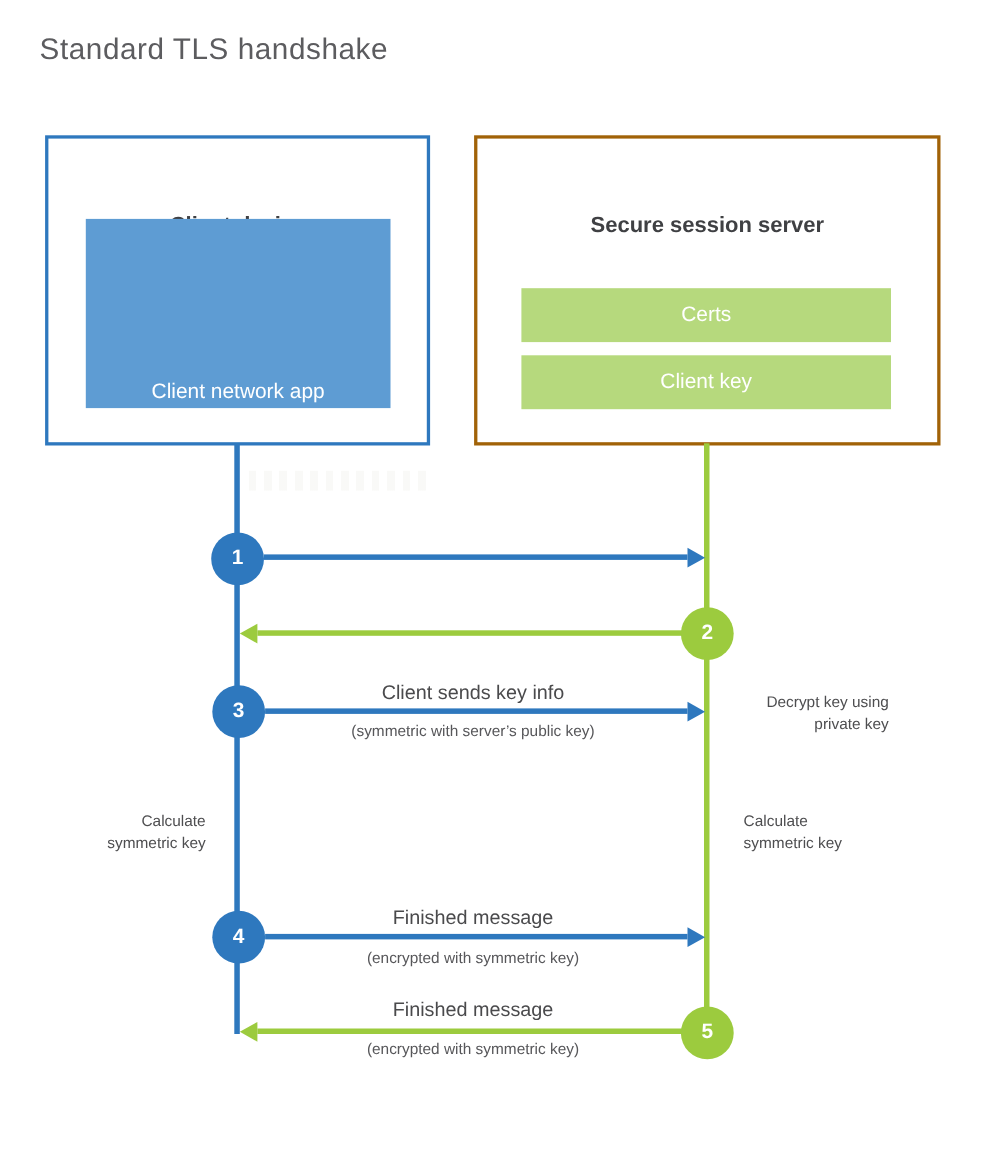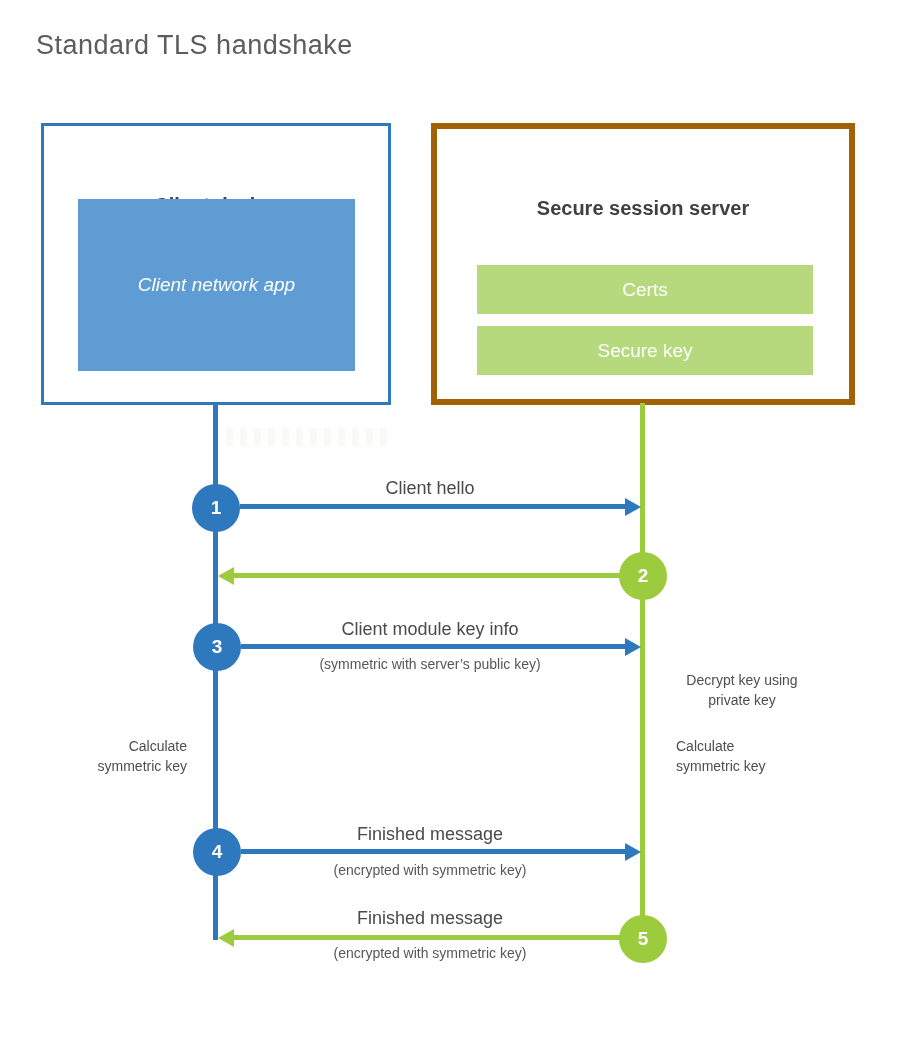--- a/index.html
+++ b/index.html
@@ -11,28 +11,28 @@
     overflow:hidden;
     border-radius:14px;
   }
   .page-title{
     position:absolute;left:36px;top:30px;
     font-size:27px;font-weight:300;color:#5c5c5f;letter-spacing:.5px;
   }
   
   .entity-box{position:absolute;top:123px;height:282px;box-sizing:border-box;background:#fff;}
   .client-box{left:41px;width:350px;border:3px solid #2E78BE;}
-  .server-box{left:431px;width:424px;border:6px solid #a16207;}
+  .server-box{left:431px;width:424px;border:3px solid #a16207;}
   .entity-title{
     position:absolute;left:0;right:0;top:24px;
     text-align:center;font-size:20px;font-weight:700;color:#3F4043;margin-top:44px;
   }
   .app-rect{
     position:absolute;left:34px;top:73px;width:277px;height:172px;
-    background:#5E9CD3;display:flex;align-items:center;justify-content:center;font-style:italic;
+    background:#5E9CD3;display:flex;align-items:flex-end;justify-content:center;
   }
   .app-rect span{
     display:block;width:190px;text-align:center;
     color:#ffffff;font-size:19px;line-height:28px;
   }
   .server-bar{
     position:absolute;left:40px;width:336px;height:49px;
     background:#B6D97D;display:flex;align-items:center;justify-content:center;
     color:#ffffff;font-size:19px;
   }
@@ -69,58 +69,57 @@
     font-size:18px;color:#4A4A4C;z-index:1;
   }
   .msg-sub{
     position:absolute;left:218px;width:424px;text-align:center;
     font-size:14px;color:#57575A;z-index:1;
   }
   
   .side-note{
     position:absolute;font-size:14px;line-height:20px;color:#4E4E50;
   }
-  .note-decrypt{left:676px;top:628px;width:132px;text-align:center;margin-top:42px;}
+  .note-decrypt{left:676px;top:628px;width:132px;text-align:right;}
   .note-calc-left{left:67px;top:736px;width:120px;text-align:right;}
   .note-calc-right{left:676px;top:736px;width:120px;text-align:left;}
 </style>
 </head>
 <body>
 
 <div class="canvas">
 
   <div class="page-title">Standard TLS handshake</div>
 
   <div class="entity-box client-box">
     <div class="entity-title">Client device</div>
     <div class="app-rect">
       <span>Client network app</span>
     </div>
   </div>
 
   <div class="entity-box server-box">
     <div class="entity-title">Secure session server</div>
     <div class="server-bar bar-2">Certs</div>
-    <div class="server-bar bar-3">Secure key</div>
+    <div class="server-bar bar-3">Client key</div>
   </div>
 
   <div class="lifeline blue"></div>
   <div class="lifeline green"></div>
   <div class="ghost-dashes"></div>
 
-  <div class="msg-label" style="top:478px">Client hello</div>
   <div class="arrow-line blue" style="left:240px;top:504px;width:385px"></div>
   <div class="arrow-head right blue" style="left:625px;top:498px"></div>
   <div class="step-circle blue" style="left:192px;top:484px">1</div>
 
   <div class="arrow-line green" style="left:234px;top:573px;width:386px"></div>
   <div class="arrow-head left green" style="left:218px;top:567px"></div>
   <div class="step-circle green" style="left:619px;top:552px">2</div>
 
-  <div class="msg-label" style="top:619px">Client module key info</div>
+  <div class="msg-label" style="top:619px">Client sends key info</div>
   <div class="arrow-line blue" style="left:241px;top:644px;width:384px"></div>
   <div class="arrow-head right blue" style="left:625px;top:638px"></div>
   <div class="msg-sub" style="top:656px">(symmetric with server’s public key)</div>
   <div class="step-circle blue" style="left:193px;top:623px">3</div>
   <div class="side-note note-decrypt">Decrypt key using private key</div>
 
   <div class="side-note note-calc-left">Calculate symmetric key</div>
   <div class="side-note note-calc-right">Calculate symmetric key</div>
 
   <div class="msg-label" style="top:824px">Finished message</div>

